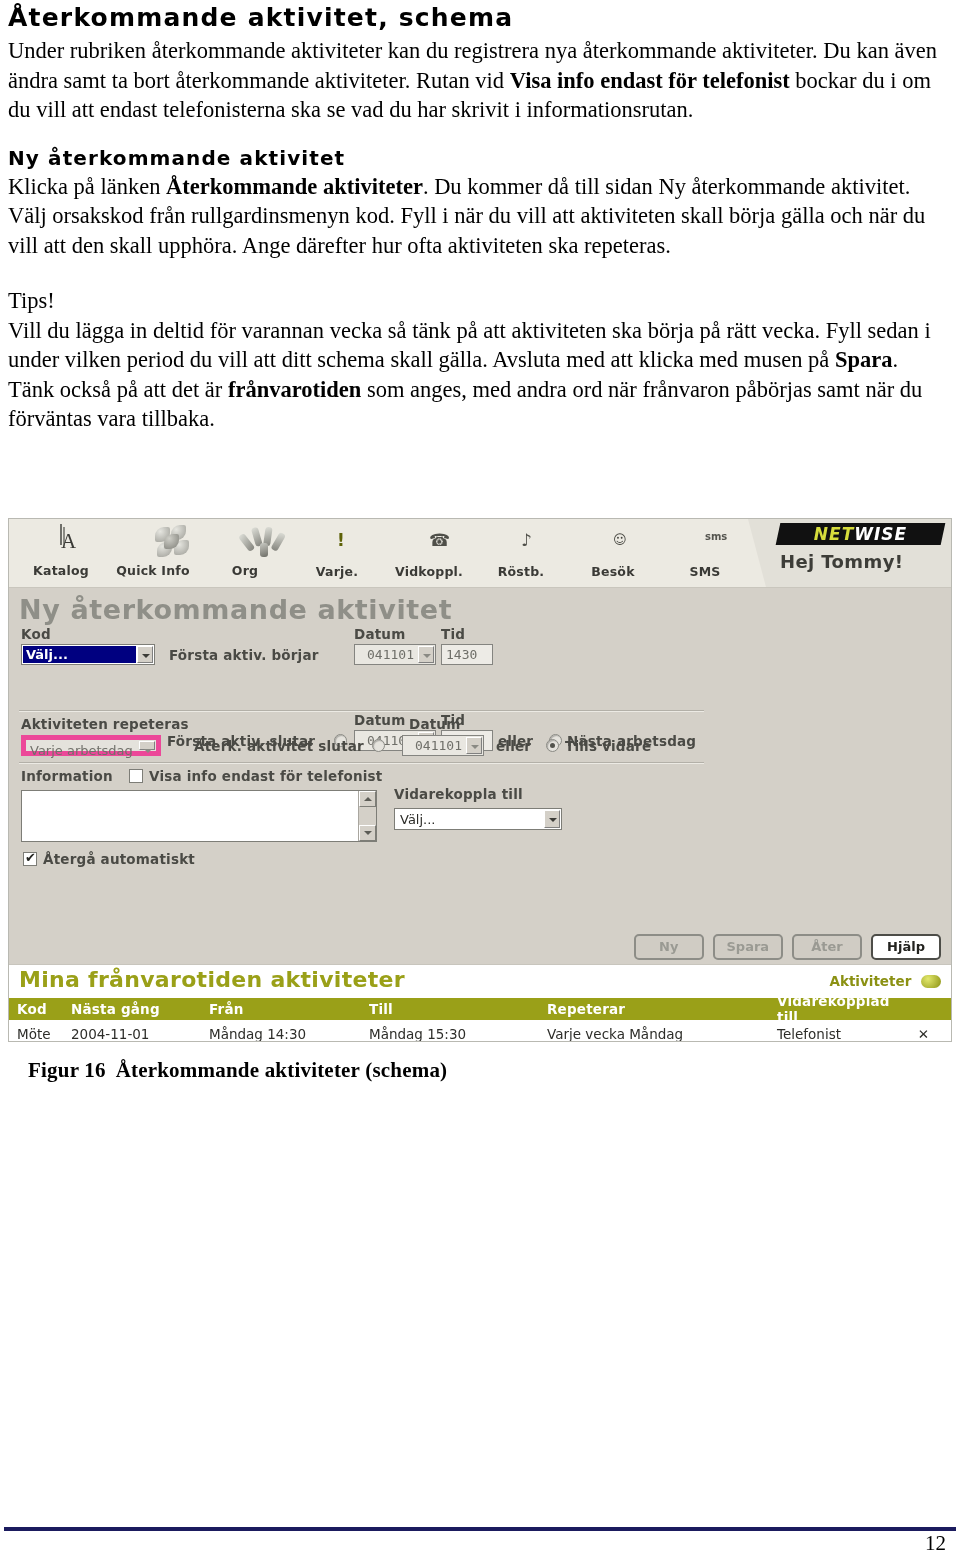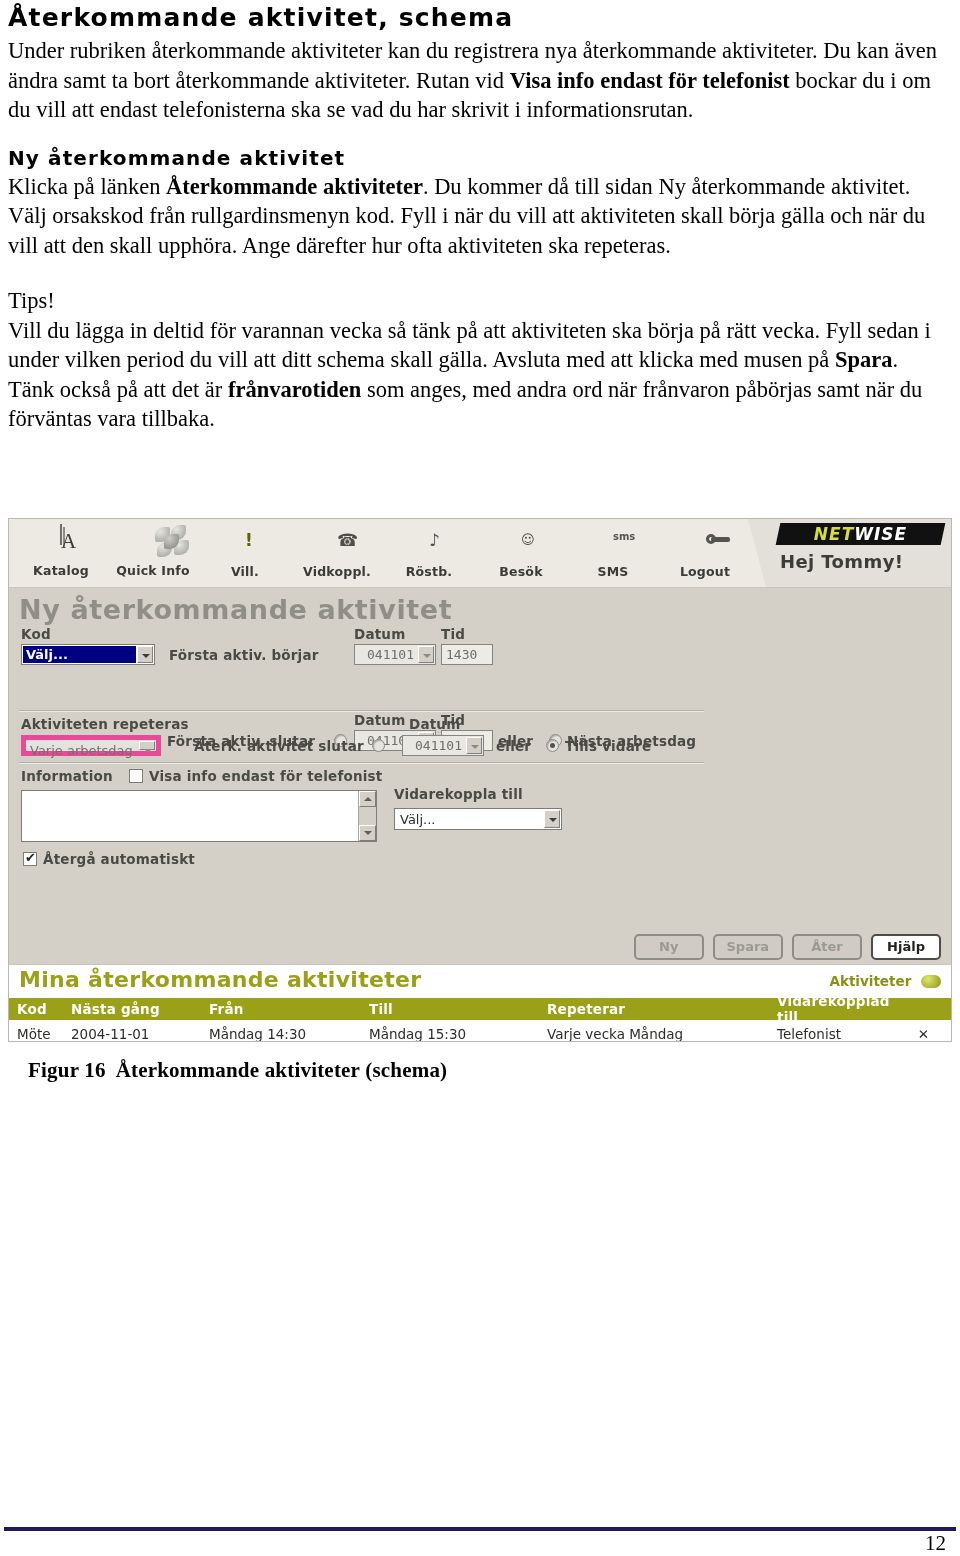--- a/index.html
+++ b/index.html
@@ -533,24 +533,28 @@
         <div class="tb-item">
           <span class="tb-ico"><span class="ic-book"></span></span>
           <span class="tb-label">Katalog</span>
         </div>
 
         <div class="tb-item">
           <span class="tb-ico"><span class="ic-flower"><span></span><span></span><span></span><span></span><span></span></span></span>
           <span class="tb-label">Quick Info</span>
         </div>
 
+        <div class="tb-item">
+          <span class="tb-ico"><span class="ic-tree"><span></span><span></span><span></span><span></span><span></span></span></span>
+          <span class="tb-label">Org</span>
+        </div>
 
         <div class="tb-item low">
           <span class="tb-ico"><span class="ic-round green"><span class="g">!</span></span></span>
-          <span class="tb-label">Vill.</span>
+          <span class="tb-label">Varje.</span>
         </div>
 
         <div class="tb-item low">
           <span class="tb-ico"><span class="ic-round"><span class="g">☎</span></span></span>
           <span class="tb-label">Vidkoppl.</span>
         </div>
 
         <div class="tb-item low">
           <span class="tb-ico"><span class="ic-round"><span class="g">♪</span></span></span>
           <span class="tb-label">Röstb.</span>
@@ -681,21 +685,21 @@
         <span class="abtn">Spara</span>
         <span class="abtn">Åter</span>
         <span class="abtn active">Hjälp</span>
       </div>
 
     </div>
 
     <div class="mina">
 
       <div class="mina-head">
-        <span class="mina-title">Mina återkommande aktiviteter</span>
+        <span class="mina-title">Mina frånvarotiden aktiviteter</span>
         <span class="mina-akt">
           <span>Aktiviteter</span>
           <span class="mina-pill"></span>
         </span>
       </div>
 
       <div class="thead">
         <span class="th c0">Kod</span>
         <span class="th c1">Nästa gång</span>
         <span class="th c2">Från</span>

